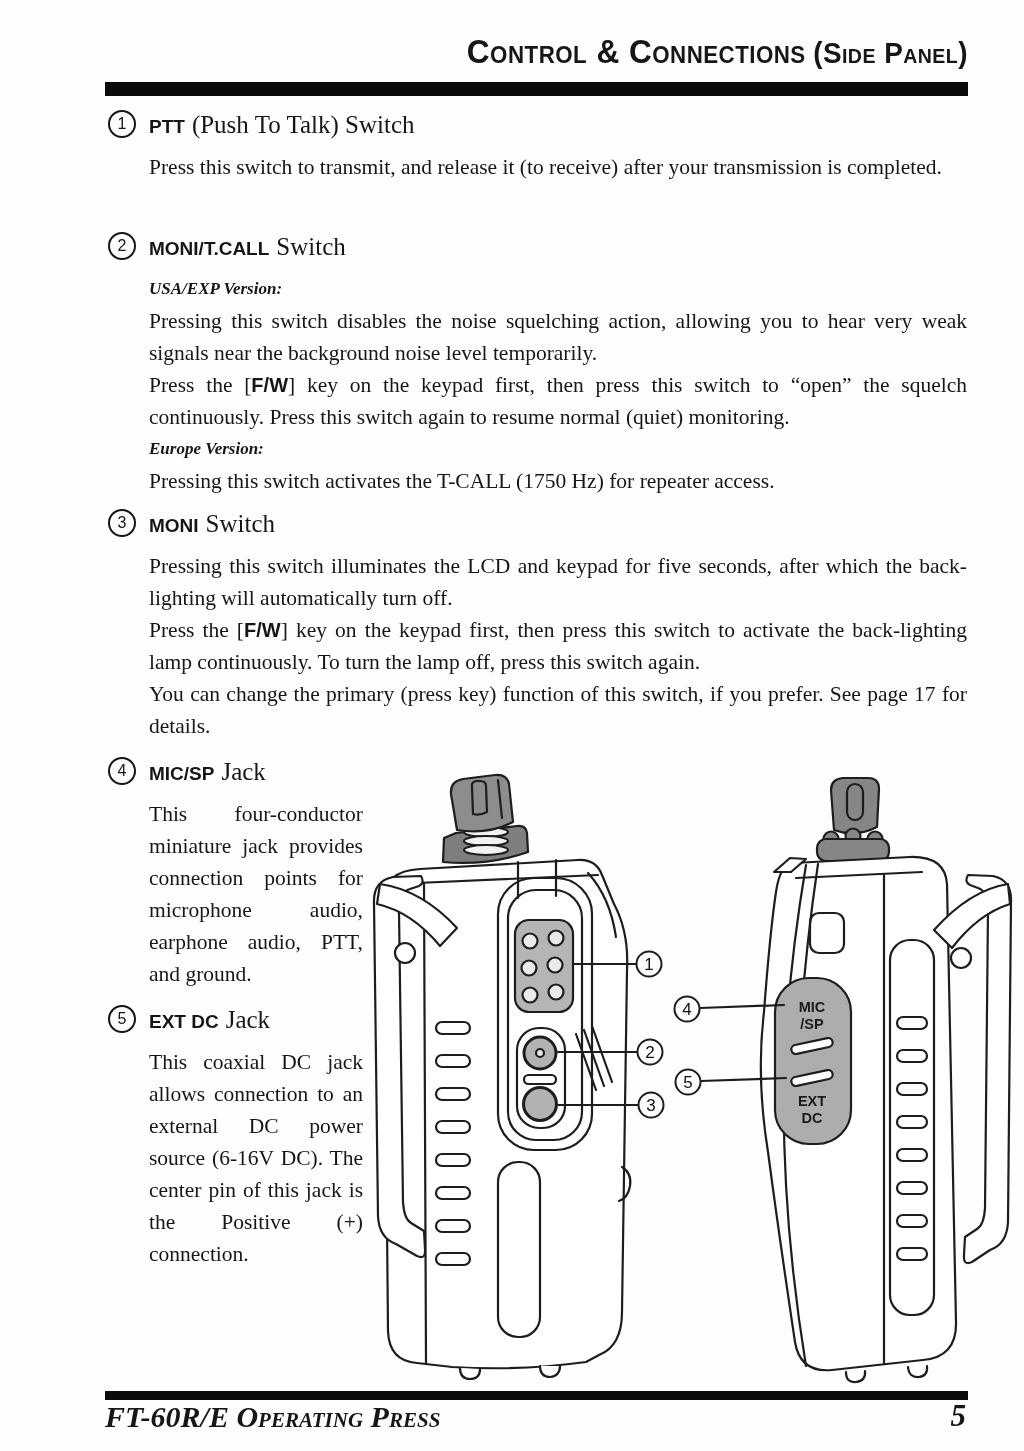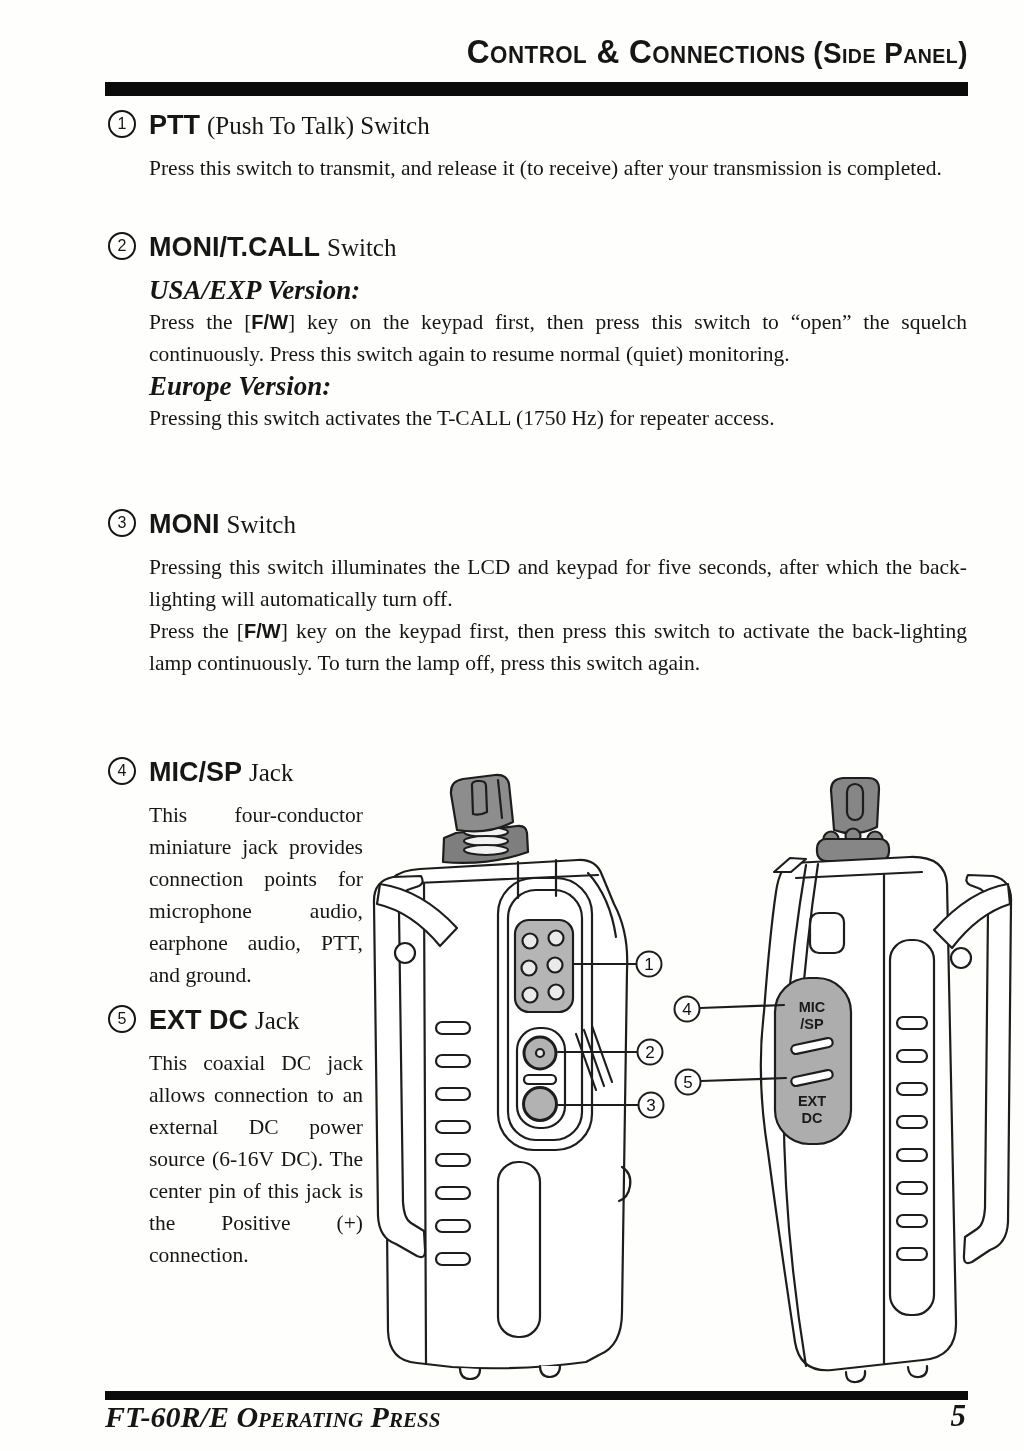--- a/index.html
+++ b/index.html
@@ -23,24 +23,24 @@
   .sec{position:absolute;left:105px;}
   .sec.wide{width:862px;}
   .sec.narrow{width:258px;}
   .num{
     position:absolute;left:3px;top:3px;width:24px;height:24px;
     border:2px solid #151515;border-radius:50%;
     font-family:"Liberation Sans",sans-serif;font-size:16px;line-height:24px;
     text-align:center;font-weight:400;
   }
   .head{padding-left:44px;margin:0 0 5px 0;line-height:36px;white-space:nowrap;}
-  .hb{font-family:"Liberation Sans",sans-serif;font-weight:700;font-size:27px;margin-right:7px;}
+  .hb{font-family:"Liberation Sans",sans-serif;font-weight:700;font-size:19px;margin-right:7px;}
   .hr{font-size:25px;}
   .p{margin:0;padding-left:44px;font-size:21.5px;line-height:32px;text-align:justify;}
-  .sub{margin:0;padding-left:44px;font-size:27px;line-height:32px;font-weight:700;font-style:italic;}
+  .sub{margin:0;padding-left:44px;font-size:17px;line-height:32px;font-weight:700;font-style:italic;}
   .fw{font-family:"Liberation Sans",sans-serif;font-weight:700;font-size:20px;}
   
   .fig{position:absolute;left:360px;top:772px;width:664px;height:628px;}
   
   .foot-manual{
     position:absolute;left:105px;top:1400px;
     font-weight:700;font-style:italic;font-variant:small-caps;font-size:30px;
   }
   .foot-page{
     position:absolute;right:58px;top:1398px;
@@ -60,30 +60,32 @@
   <div class="sec wide" style="top:107px">
     <span class="num">1</span>
     <p class="head"><span class="hb">PTT</span><span class="hr">(Push To Talk) Switch</span></p>
     <p class="p">Press this switch to transmit, and release it (to receive) after your transmission is completed.</p>
   </div>
 
   <div class="sec wide" style="top:229px">
     <span class="num">2</span>
     <p class="head"><span class="hb">MONI/T.CALL</span><span class="hr">Switch</span></p>
     <p class="sub">USA/EXP Version:</p>
+    <p class="p">Pressing this switch disables the noise squelching action, allowing you to hear very weak signals near the background noise level temporarily.</p>
     <p class="p"><span>Press the [</span><span class="fw">F/W</span><span>] key on the keypad first, then press this switch to “open” the squelch continuously. Press this switch again to resume normal (quiet) monitoring.</span></p>
     <p class="sub">Europe Version:</p>
     <p class="p">Pressing this switch activates the T-CALL (1750 Hz) for repeater access.</p>
   </div>
 
   <div class="sec wide" style="top:506px">
     <span class="num">3</span>
     <p class="head"><span class="hb">MONI</span><span class="hr">Switch</span></p>
     <p class="p">Pressing this switch illuminates the LCD and keypad for five seconds, after which the back-lighting will automatically turn off.</p>
     <p class="p"><span>Press the [</span><span class="fw">F/W</span><span>] key on the keypad first, then press this switch to activate the back-lighting lamp continuously. To turn the lamp off, press this switch again.</span></p>
+    <p class="p">You can change the primary (press key) function of this switch, if you prefer. See page 17 for details.</p>
   </div>
 
   <div class="sec narrow" style="top:754px">
     <span class="num">4</span>
     <p class="head"><span class="hb">MIC/SP</span><span class="hr">Jack</span></p>
     <p class="p">This four-conductor miniature jack pro­vides connection points for microphone audio, earphone au­dio, PTT, and ground.</p>
   </div>
 
   <div class="sec narrow" style="top:1002px">
     <span class="num">5</span>

